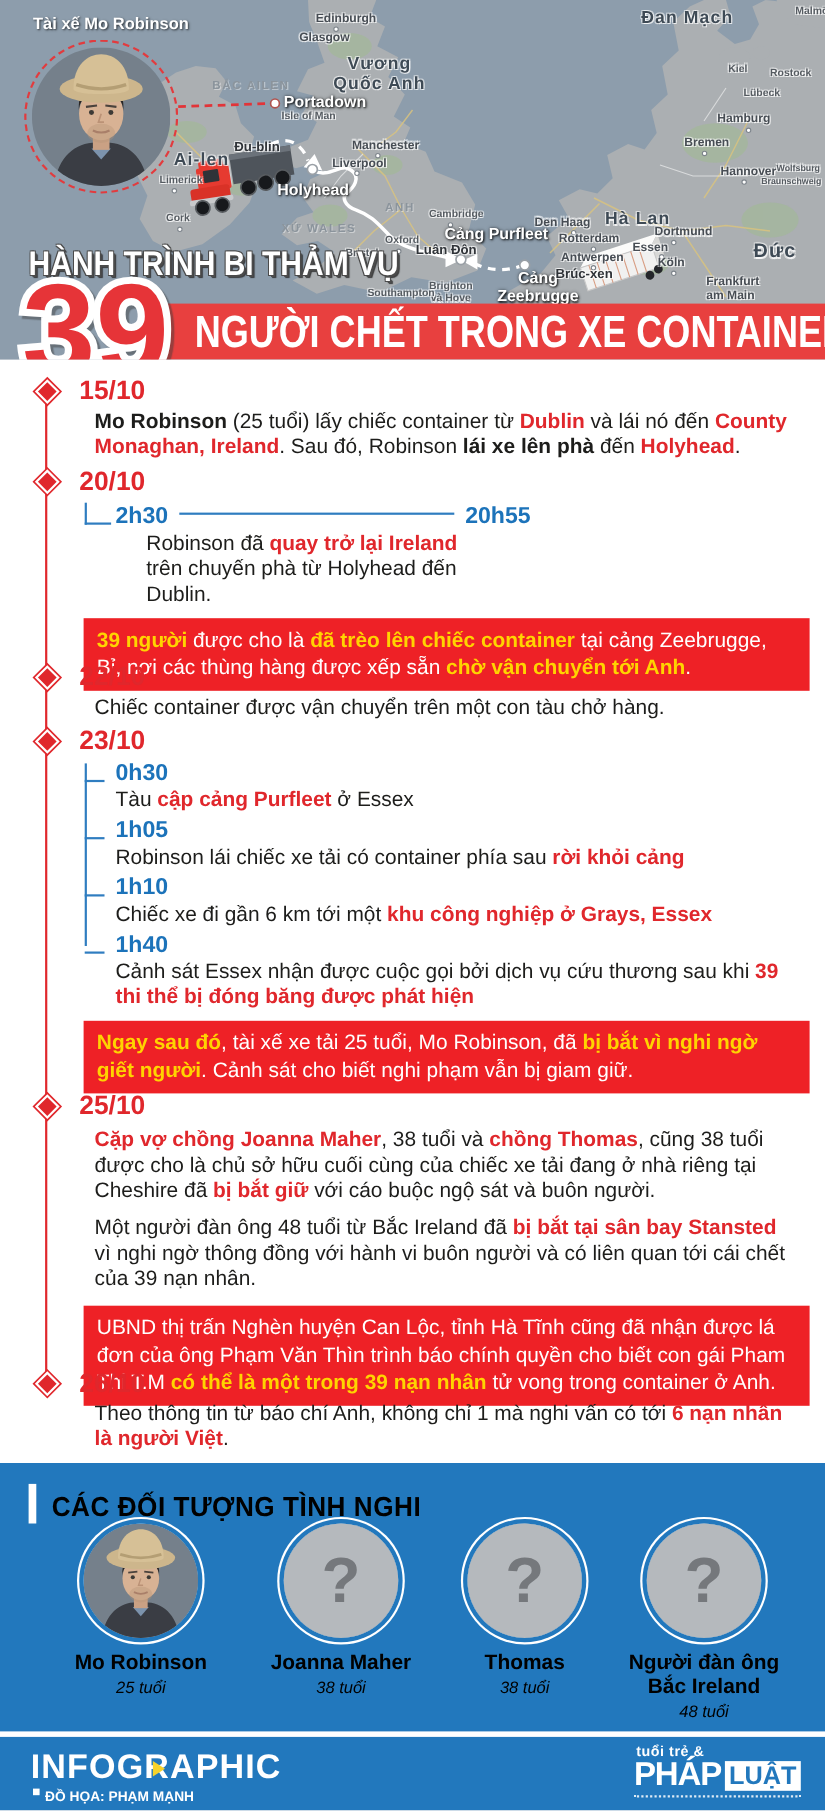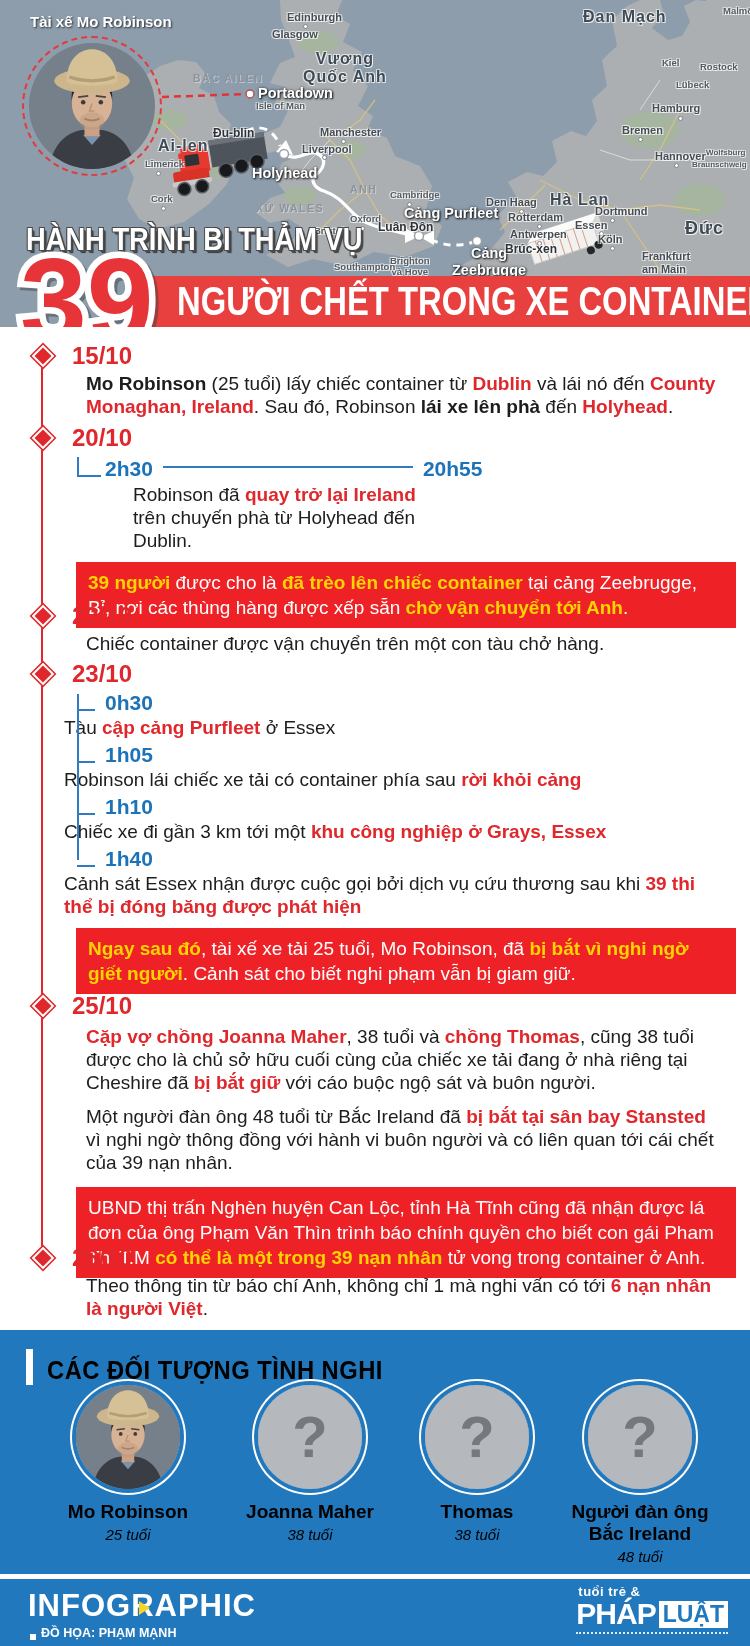--- a/index.html
+++ b/index.html
@@ -59,21 +59,21 @@
   .t20-rule{flex:1;border-bottom:2px solid #2f7dc0;margin:0 6px 3px 6px;max-width:250px;}
   .t20-bodies{display:flex;margin-top:3px;gap:19px;}
   .t20-left{width:305px;margin-left:133px;}
   .t20-right{width:270px;margin-left:32px;}
 
   .sub23{position:relative;margin-top:4px;}
   .sub23 .svline{position:absolute;left:77px;top:2px;bottom:58px;width:2px;background:#2f7dc0;}
   .titem{margin-top:5px;}
   .titem .tlabel{position:relative;margin-left:101px;}
   .titem .tlabel::before{content:"";position:absolute;left:-24px;bottom:3px;width:18px;border-bottom:2px solid #2f7dc0;}
-  .titem .tbody{margin:2px 26px 0 64px;}
+  .titem .tbody{margin:2px 26px 0 105px;}
 
   .p25{margin:6px 26px 0 86px;}
 
   
   .blue{position:absolute;left:0;top:1330px;width:750px;height:316px;background:#2278bd;color:#fff;}
   .sus-head{position:absolute;left:26px;top:1349px;display:flex;align-items:flex-end;}
   .sus-bar{width:7px;height:36px;background:#fff;margin-right:14px;}
   .sus-title{font-size:25px;font-weight:800;letter-spacing:.5px;transform:scaleX(.95);transform-origin:left;white-space:nowrap;}
   .suspect{position:absolute;width:170px;text-align:center;}
   .circle-wrap{width:104px;height:104px;margin:0 auto;border-radius:50%;
@@ -82,21 +82,21 @@
   .qmark{font-size:58px;font-weight:800;color:#75787c;line-height:1;}
   .pcircle{width:104px;height:104px;border-radius:50%;overflow:hidden;}
   .sname{margin-top:12px;font-size:19px;font-weight:bold;line-height:22px;white-space:pre-line;}
   .sage{margin-top:3px;font-size:15px;font-style:italic;}
 
   
   .footer-divider{position:absolute;left:0;top:1574px;width:750px;height:5px;background:#fff;}
   .brand{position:absolute;left:28px;top:1588px;font-size:31px;font-weight:800;color:#fff;letter-spacing:1px;}
   .g-tri{position:absolute;left:139px;top:1601px;width:0;height:0;border-left:11px solid #f6d32b;
       border-top:7px solid transparent;border-bottom:7px solid transparent;}
-  .credit{position:absolute;left:30px;top:1626px;font-size:12.5px;font-weight:bold;color:#fff;display:flex;align-items:flex-end;}
+  .credit{position:absolute;left:30px;top:1626px;font-size:12.5px;font-weight:bold;color:#fff;display:flex;align-items:flex-start;}
   .credit-sq{width:6px;height:6px;background:#fff;margin-right:5px;}
   .logo{position:absolute;right:22px;top:1584px;text-align:left;}
   .logo-top{font-size:13px;font-weight:800;color:#fff;letter-spacing:.5px;margin-left:2px;}
   .logo-row{display:flex;align-items:center;border-bottom:2px dotted rgba(255,255,255,.85);padding-bottom:3px;}
   .logo-phap{font-size:30px;font-weight:800;color:#fff;letter-spacing:-1px;line-height:30px;}
   .logo-luat{margin-left:3px;background:#fff;color:#2278bd;font-size:23px;font-weight:800;padding:2px 4px;line-height:23px;}
 </style>
 </head>
 <body>
 
@@ -325,21 +325,21 @@
         <div class="titem">
           <div class="tlabel time">0h30</div>
           <div class="tbody"><span>Tàu </span><span class="seg-r">cập cảng Purfleet</span><span> ở Essex</span></div>
         </div>
         <div class="titem">
           <div class="tlabel time">1h05</div>
           <div class="tbody"><span>Robinson lái chiếc xe tải có container phía sau </span><span class="seg-r">rời khỏi cảng</span></div>
         </div>
         <div class="titem">
           <div class="tlabel time">1h10</div>
-          <div class="tbody"><span>Chiếc xe đi gần 3 km tới một </span><span class="seg-r">khu công nghiệp ở Grays, Essex</span></div>
+          <div class="tbody"><span>Chiếc xe đi gần 6 km tới một </span><span class="seg-r">khu công nghiệp ở Grays, Essex</span></div>
         </div>
         <div class="titem">
           <div class="tlabel time">1h40</div>
           <div class="tbody"><span>Cảnh sát Essex nhận được cuộc gọi bởi dịch vụ cứu thương sau khi </span><span class="seg-r">39 thi thể bị đóng băng được phát hiện</span></div>
         </div>
       </div>
       <div class="redbox"><span class="seg-y">Ngay sau đó</span><span>, tài xế xe tải 25 tuổi, Mo Robinson, đã </span><span class="seg-y">bị bắt vì nghi ngờ giết người</span><span>. Cảnh sát cho biết nghi phạm vẫn bị giam giữ.</span></div>
     </div>
 
     <div class="entry" style="top:666px">

